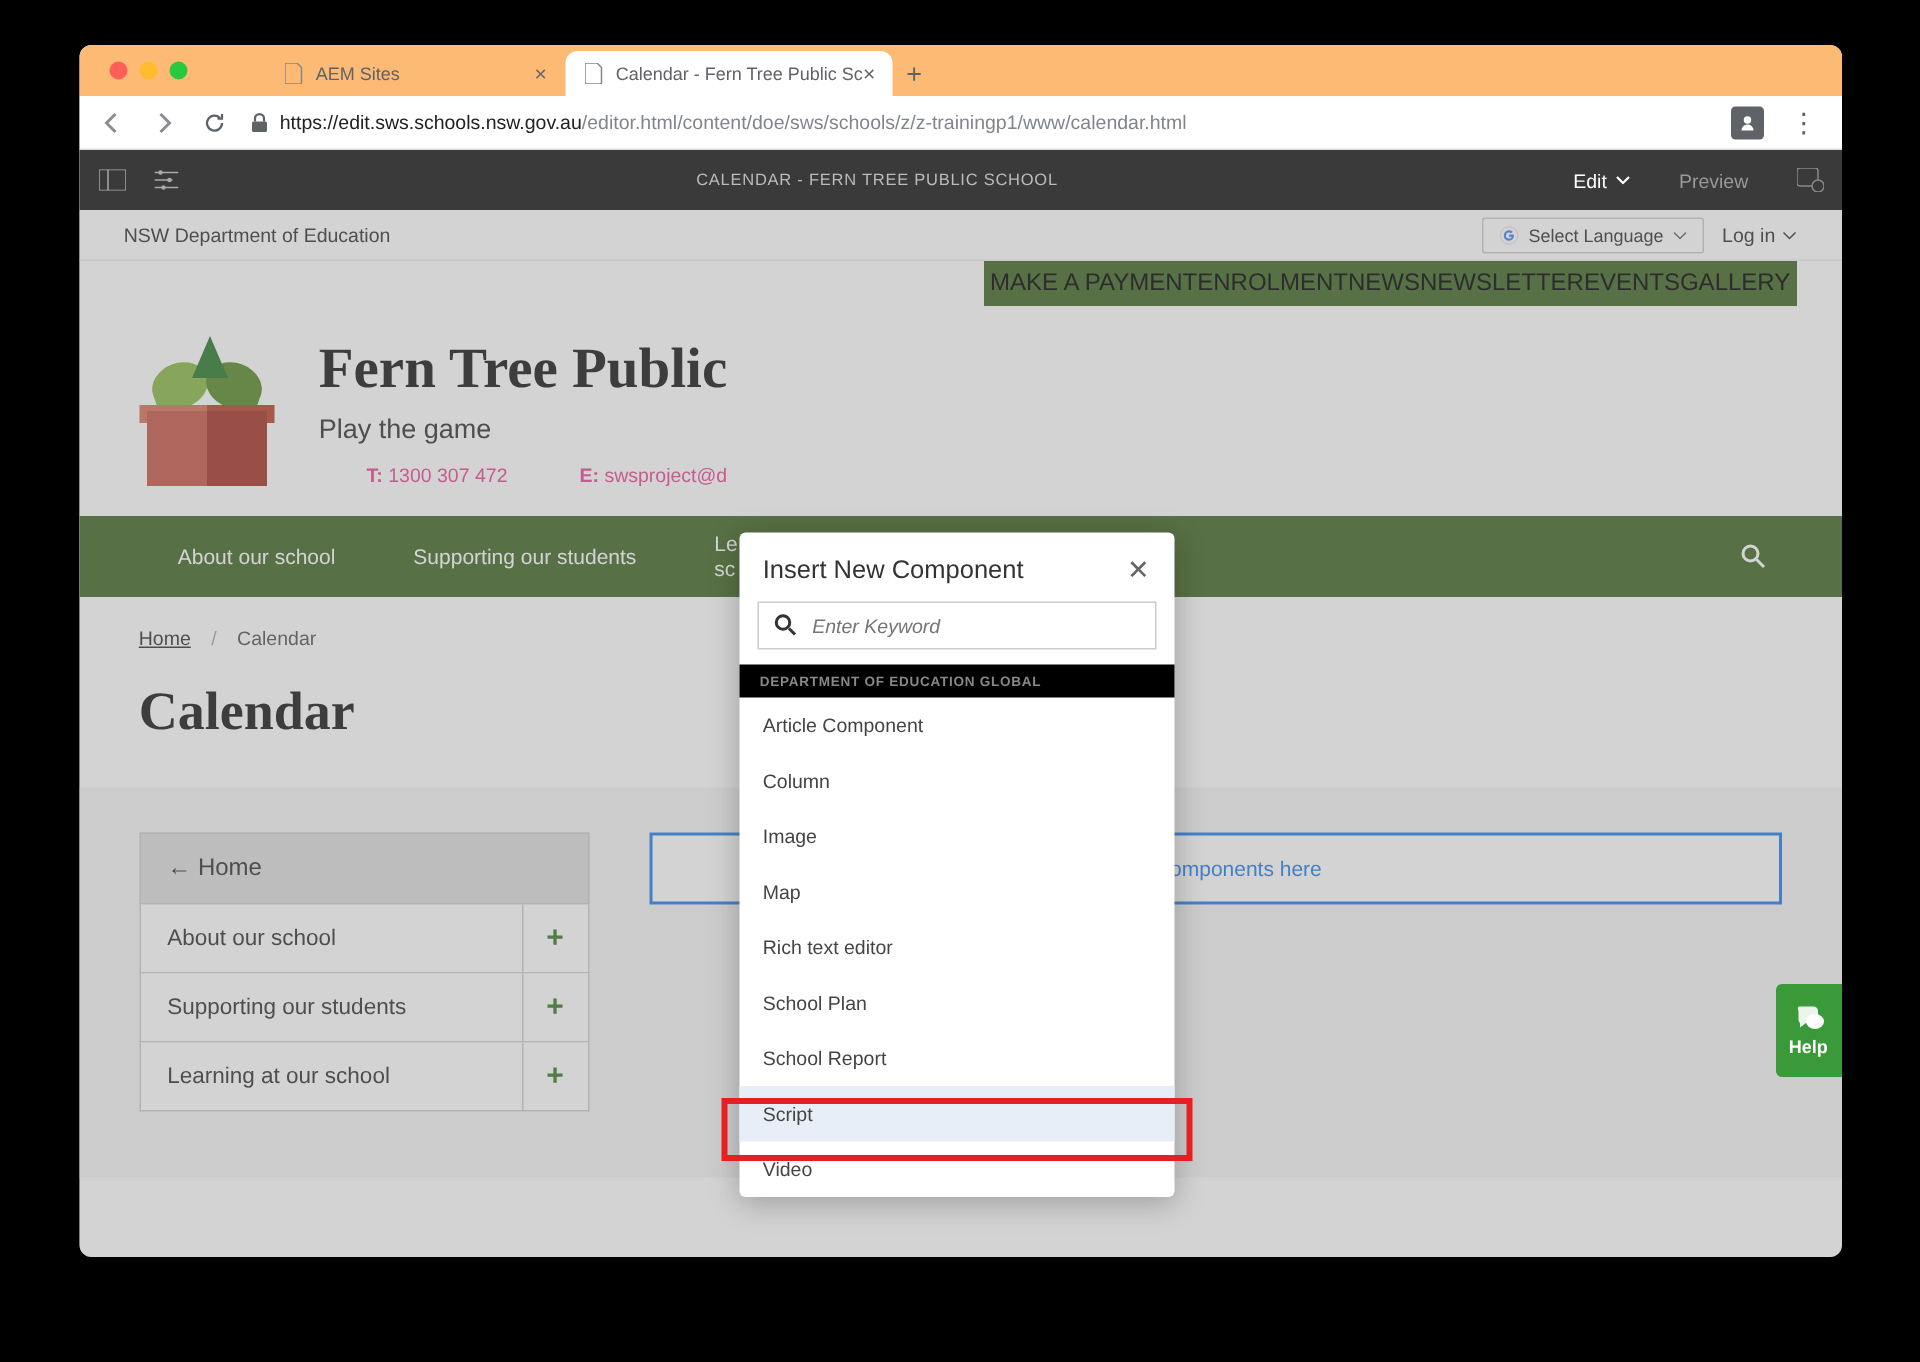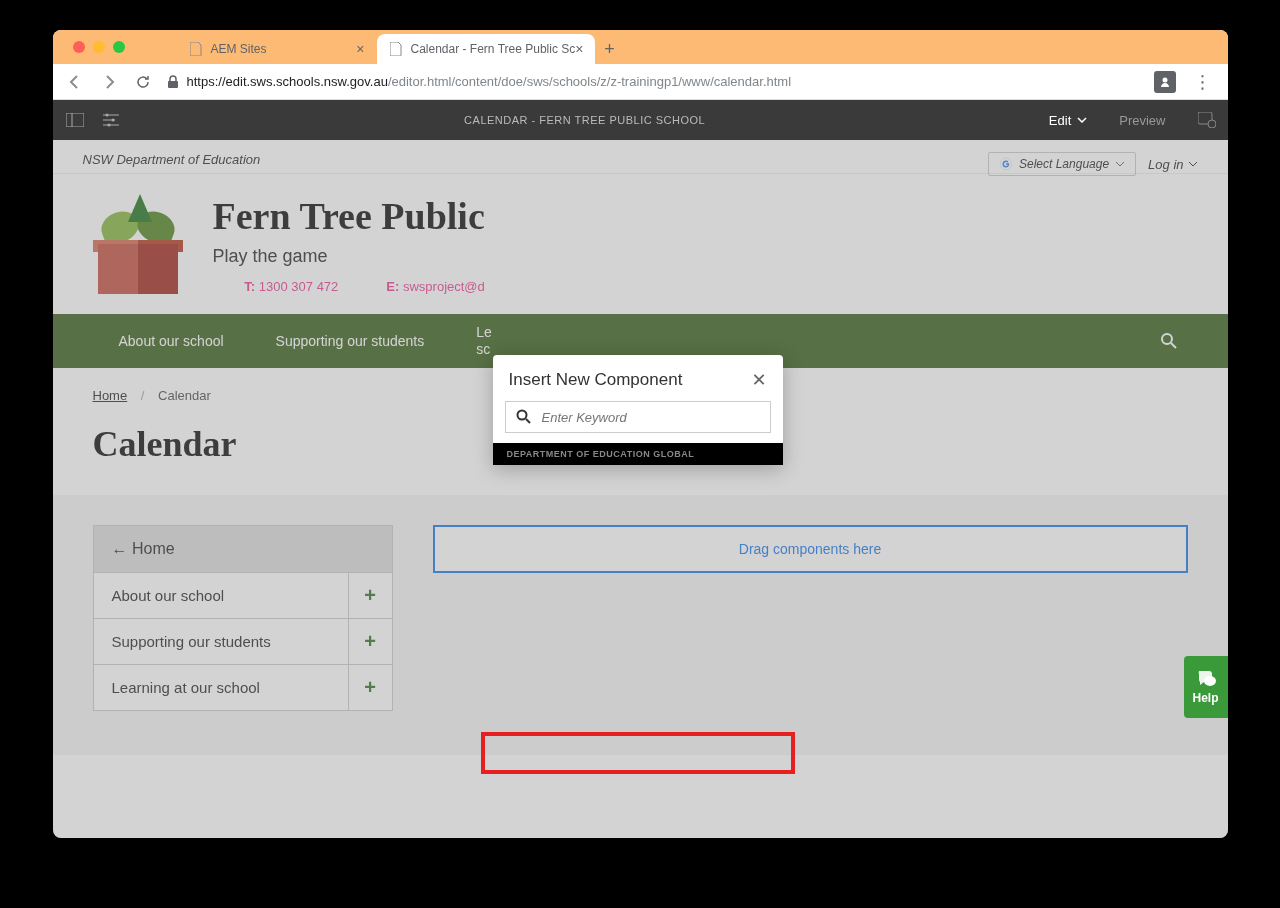--- a/index.html
+++ b/index.html
@@ -38,21 +38,21 @@
     .aem-title { flex: 1; text-align: center; letter-spacing: 0.5px; font-size: 11px; color: #bbb; }
     .aem-right { display: flex; align-items: center; gap: 32px; color: #ddd; font-size: 13px; }
     .aem-edit { display: flex; align-items: center; gap: 6px; color: #fff; }
 
     
     .content-wrap { position: relative; height: calc(100% - 110px); overflow: hidden; }
     .overlay { position: absolute; inset: 0; background: rgba(128,128,128,0.35); z-index: 5; pointer-events: none; }
     .content { position: relative; }
 
     
-    .dept-header { height: 34px; background: #fff; display: flex; align-items: flex-start; justify-content: space-between; padding: 12px 30px; font-size: 13px; color: #333; border-bottom: 1px solid #eee; font-style: italic; }
+    .dept-header { height: 34px; background: #fff; display: flex; align-items: center; justify-content: space-between; padding: 0 30px; font-size: 13px; color: #333; border-bottom: 1px solid #eee; }
     .dept-right { display: flex; align-items: center; gap: 12px; }
     .lang-sel { display: flex; align-items: center; gap: 6px; border: 1px solid #ccc; padding: 4px 10px; font-size: 12px; border-radius: 2px; }
     .google-g { width: 14px; height: 14px; }
     .login-link { display: flex; align-items: center; gap: 4px; font-size: 13px; color: #333; }
     .green-nav-wrap { display: flex; justify-content: flex-end; }
     .green-nav-inner { background: #436726; display: flex; align-items: center; height: 30px; }
 
     
     .school-header { background: #fff; padding: 20px 30px 20px 40px; display: flex; align-items: flex-start; gap: 30px; }
     .logo { width: 90px; height: 100px; position: relative; }
@@ -237,20 +237,30 @@
           </div>
           <div class="login-link">
             <span>Log in</span>
             <svg width="10" height="6" viewBox="0 0 10 6">
                 <path d="M1 1l4 4 4-4" stroke="#333" fill="none"></path>
               </svg>
           </div>
         </div>
       </div>
 
+      <div class="green-nav-wrap" style="background:#fff">
+        <div class="green-nav-inner" style="margin-right:30px; padding: 0 4px;">
+          <a>MAKE A PAYMENT</a>
+          <a>ENROLMENT</a>
+          <a>NEWS</a>
+          <a>NEWSLETTER</a>
+          <a>EVENTS</a>
+          <a>GALLERY</a>
+        </div>
+      </div>
 
       <div class="school-header">
         <div class="logo">
           <div class="logo-leaf2"></div>
           <div class="logo-leaf3"></div>
           <div class="logo-leaf1"></div>
           <div class="logo-pot-top">
               <div class="logo-pot-top-l"></div>
               <div class="logo-pot-top-r"></div>
             </div>
@@ -328,18 +338,29 @@
         <div class="modal-close">✕</div>
       </div>
       <div class="modal-search">
         <svg width="16" height="16" viewBox="0 0 16 16">
             <circle cx="6" cy="6" r="4.5" stroke="#333" stroke-width="2" fill="none"></circle>
             <line x1="10" y1="10" x2="14" y2="14" stroke="#333" stroke-width="2"></line>
           </svg>
         <input type="text" placeholder="Enter Keyword" style="">
       </div>
       <div class="modal-group-label">DEPARTMENT OF EDUCATION GLOBAL</div>
+      <div id="modal-items">
+          <div class="modal-item">Article Component</div>
+          <div class="modal-item">Column</div>
+          <div class="modal-item">Image</div>
+          <div class="modal-item">Map</div>
+          <div class="modal-item">Rich text editor</div>
+          <div class="modal-item">School Plan</div>
+          <div class="modal-item">School Report</div>
+          <div class="modal-item highlighted">Script</div>
+          <div class="modal-item">Video</div>
+        </div>
     </div>
 
     <div class="red-highlight" style="top:592px; left:428px; width:314px; height:42px;"></div>
   </div>
 
 </div>
 
 </body></html>

